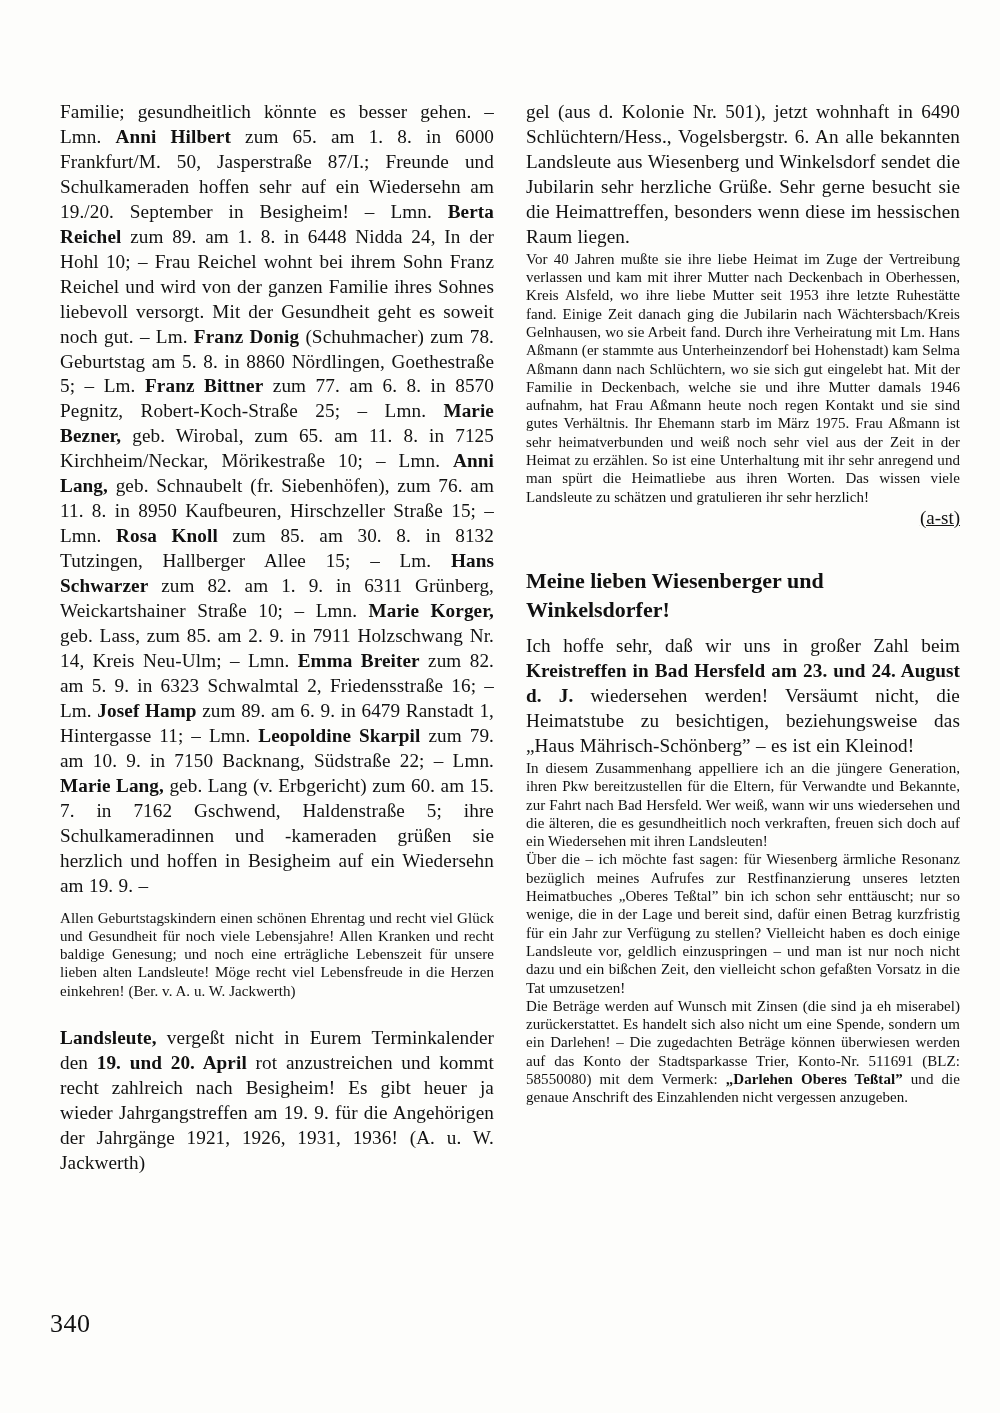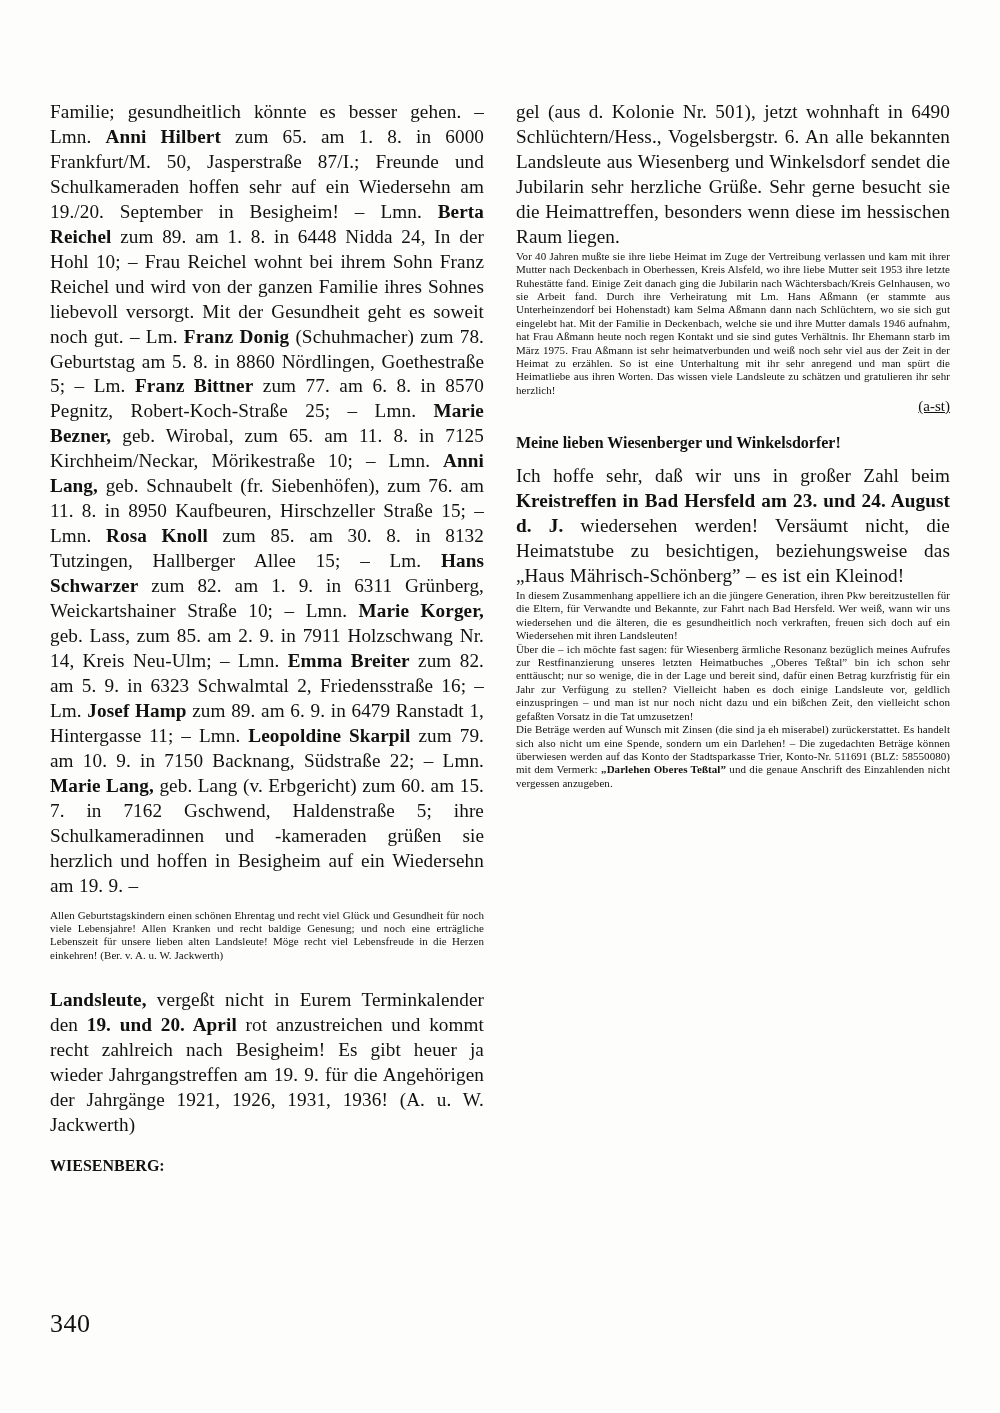--- a/index.html
+++ b/index.html
@@ -17,21 +17,21 @@
   }
   .page {
     position: absolute;
     left: 0; top: 0;
     width: 1000px;
     height: 1413px;
     background: #fdfdfb;
   }
   .columns {
     position: absolute;
-    left: 50px;
+    left: 60px;
     top: 100px;
     width: 900px;
     display: flex;
     gap: 32px;
   }
   .col {
     width: 434px;
   }
   p {
     margin: 0;
@@ -40,37 +40,38 @@
   .big {
     font-size: 19.2px;
     line-height: 1.30;
     text-align: justify;
     text-justify: inter-word;
     letter-spacing: 0.1px;
     word-spacing: 0.4px;
   }
   
   .small {
-    font-size: 11px;
+    font-size: 15px;
     line-height: 1.22;
     text-align: justify;
     letter-spacing: 0.05px;
   }
   b, strong { font-weight: bold; }
   .head {
-    font-size: 16px;
+    font-size: 22px;
     font-weight: bold;
     line-height: 1.3;
+    margin-top: 20px;
   }
   .gap-s { height: 10px; }
   .gap-m { height: 18px; }
   .gap-l { height: 26px; }
   .sig {
     text-align: right;
-    font-size: 15px;
+    font-size: 19px;
     line-height: 1.22;
     text-decoration: underline;
   }
   .folio {
     position: absolute;
     left: 50px;
     bottom: 74px;
     font-size: 26px;
     letter-spacing: 0.5px;
   }
@@ -82,21 +83,20 @@
 
   <div class="columns">
 
     <div class="col">
       <p class="big">Familie; gesundheitlich könnte es besser gehen. – Lmn. <b>Anni Hilbert</b> zum 65. am 1. 8. in 6000 Frankfurt/M. 50, Jasperstraße 87/I.; Freunde und Schulkameraden hoffen sehr auf ein Wiedersehn am 19./20. September in Besigheim! – Lmn. <b>Berta Reichel</b> zum 89. am 1. 8. in 6448 Nidda 24, In der Hohl 10; – Frau Reichel wohnt bei ihrem Sohn Franz Reichel und wird von der ganzen Familie ihres Sohnes liebevoll versorgt. Mit der Gesundheit geht es soweit noch gut. – Lm. <b>Franz Donig</b> (Schuhmacher) zum 78. Geburtstag am 5. 8. in 8860 Nördlingen, Goethestraße 5; – Lm. <b>Franz Bittner</b> zum 77. am 6. 8. in 8570 Pegnitz, Robert-Koch-Straße 25; – Lmn. <b>Marie Bezner,</b> geb. Wirobal, zum 65. am 11. 8. in 7125 Kirchheim/Neckar, Mörikestraße 10; – Lmn. <b>Anni Lang,</b> geb. Schnaubelt (fr. Siebenhöfen), zum 76. am 11. 8. in 8950 Kaufbeuren, Hirschzeller Straße 15; – Lmn. <b>Rosa Knoll</b> zum 85. am 30. 8. in 8132 Tutzingen, Hallberger Allee 15; – Lm. <b>Hans Schwarzer</b> zum 82. am 1. 9. in 6311 Grünberg, Weickartshainer Straße 10; – Lmn. <b>Marie Korger,</b> geb. Lass, zum 85. am 2. 9. in 7911 Holzschwang Nr. 14, Kreis Neu-Ulm; – Lmn. <b>Emma Breiter</b> zum 82. am 5. 9. in 6323 Schwalmtal 2, Friedensstraße 16; – Lm. <b>Josef Hamp</b> zum 89. am 6. 9. in 6479 Ranstadt 1, Hintergasse 11; – Lmn. <b>Leopoldine Skarpil</b> zum 79. am 10. 9. in 7150 Backnang, Südstraße 22; – Lmn. <b>Marie Lang,</b> geb. Lang (v. Erbgericht) zum 60. am 15. 7. in 7162 Gschwend, Haldenstraße 5; ihre Schulkameradinnen und -kameraden grüßen sie herzlich und hoffen in Besigheim auf ein Wiedersehn am 19. 9. –</p>
       <div class="gap-s"></div>
       <p class="small">Allen Geburtstagskindern einen schönen Ehrentag und recht viel Glück und Gesundheit für noch viele Lebensjahre! Allen Kranken und recht baldige Genesung; und noch eine erträgliche Lebenszeit für unsere lieben alten Landsleute! Möge recht viel Lebensfreude in die Herzen einkehren! (Ber. v. A. u. W. Jackwerth)</p>
       <div class="gap-l"></div>
       <p class="big"><b>Landsleute,</b> vergeßt nicht in Eurem Terminkalender den <b>19. und 20. April</b> rot anzustreichen und kommt recht zahlreich nach Besigheim! Es gibt heuer ja wieder Jahrgangstreffen am 19. 9. für die Angehörigen der Jahrgänge 1921, 1926, 1931, 1936! (A. u. W. Jackwerth)</p>
       <div class="gap-m"></div>
-      <p class="head">WIESENBERG:</p>
       <div class="gap-s"></div>
     </div>
 
     <div class="col">
       <p class="big">gel (aus d. Kolonie Nr. 501), jetzt wohnhaft in 6490 Schlüchtern/Hess., Vogelsbergstr. 6. An alle bekannten Landsleute aus Wiesenberg und Winkelsdorf sendet die Jubilarin sehr herzliche Grüße. Sehr gerne besucht sie die Heimattreffen, besonders wenn diese im hessischen Raum liegen.</p>
       <p class="small">Vor 40 Jahren mußte sie ihre liebe Heimat im Zuge der Vertreibung verlassen und kam mit ihrer Mutter nach Deckenbach in Oberhessen, Kreis Alsfeld, wo ihre liebe Mutter seit 1953 ihre letzte Ruhestätte fand. Einige Zeit danach ging die Jubilarin nach Wächtersbach/Kreis Gelnhausen, wo sie Arbeit fand. Durch ihre Verheiratung mit Lm. Hans Aßmann (er stammte aus Unterheinzendorf bei Hohenstadt) kam Selma Aßmann dann nach Schlüchtern, wo sie sich gut eingelebt hat. Mit der Familie in Deckenbach, welche sie und ihre Mutter damals 1946 aufnahm, hat Frau Aßmann heute noch regen Kontakt und sie sind gutes Verhältnis. Ihr Ehemann starb im März 1975. Frau Aßmann ist sehr heimatverbunden und weiß noch sehr viel aus der Zeit in der Heimat zu erzählen. So ist eine Unterhaltung mit ihr sehr anregend und man spürt die Heimatliebe aus ihren Worten. Das wissen viele Landsleute zu schätzen und gratulieren ihr sehr herzlich!</p>
       <p class="sig">(a-st)</p>
       <div class="gap-m"></div>
       <p class="head">Meine lieben Wiesenberger und Winkelsdorfer!</p>
       <div class="gap-s"></div>

